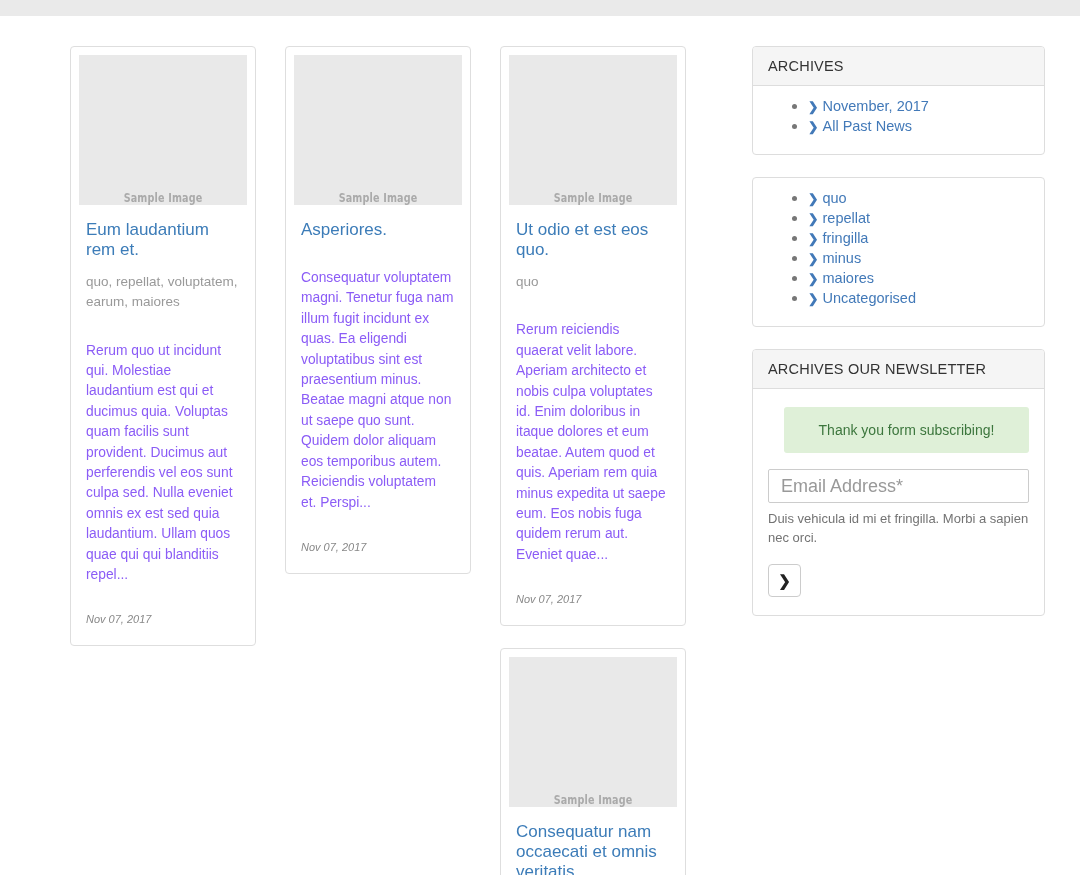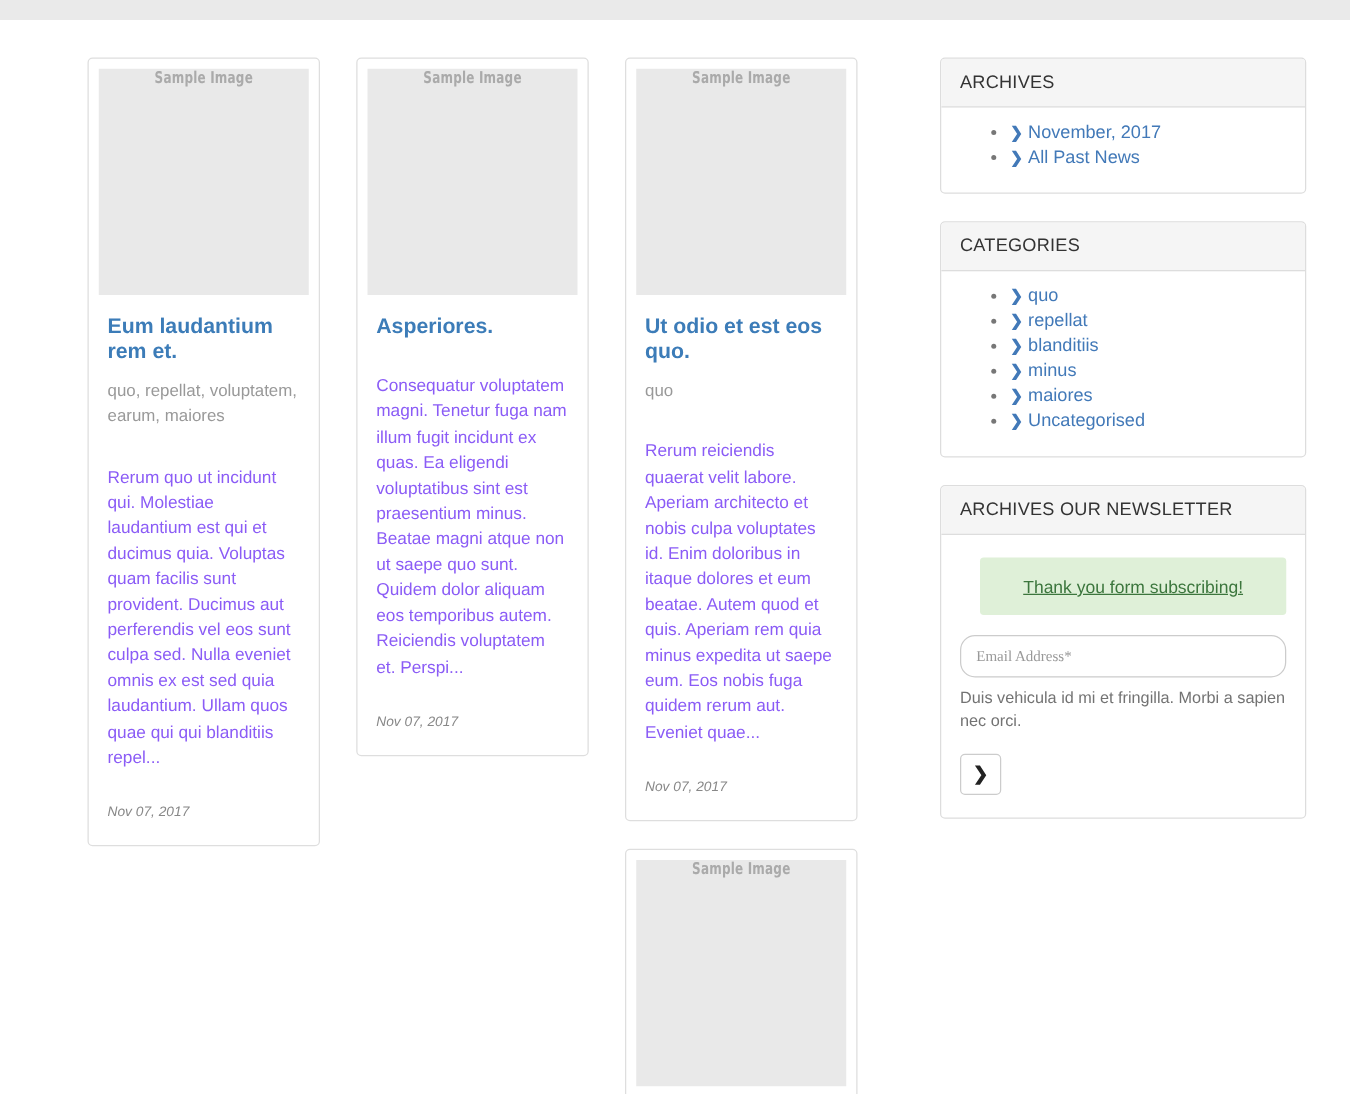--- a/index.html
+++ b/index.html
@@ -38,39 +38,39 @@
 
   .card {
     background: #ffffff;
     border: 1px solid #dedede;
     border-radius: 4px;
     padding: 8px;
     margin-bottom: 22px;
   }
   .card-img {
     width: 100%;
-    height: 181px;
+    height: 150px;
     background: #e9e9e9;
     display: flex;
-    align-items: flex-start;
+    align-items: flex-end;
     justify-content: center;
   }
   .card-img-label {
     color: #aaaaaa;
     font-family: "Liberation Sans Narrow", "DejaVu Sans Condensed", "Liberation Sans", sans-serif;
     font-size: 13px;
     font-weight: bold;
     transform: scaleX(0.82);
     letter-spacing: 0.2px;
   }
   .card-body { padding: 8px 7px 12px 7px; }
   .card-title {
     color: #3c7cb8;
     font-size: 17px;
-    font-weight: bold;
+    font-weight: normal;
     line-height: 1.18;
     margin: 7px 0 0 0;
   }
   .card-tags {
     color: #999999;
     font-size: 13.5px;
     line-height: 1.5;
     margin-top: 12px;
   }
   .card-excerpt {
@@ -130,32 +130,31 @@
     display: inline-block;
   }
   .alert-success {
     background: #dff0d8;
     color: #3c763d;
     border-radius: 3px;
     padding: 15px 14px;
     font-size: 14px;
     text-align: center;
     margin: 8px 0 16px 16px;
-    text-decoration: underline;
   }
   .email-input {
     display: block;
     width: 100%;
     height: 34px;
     border: 1px solid #cccccc;
-    border-radius: 12px;
+    border-radius: 2px;
     padding: 6px 12px;
-    font-size: 12px;
+    font-size: 18px;
     color: #555555;
-    font-family: Liberation Serif, serif;
+    font-family: Liberation Sans, sans-serif;
     background: #ffffff;
     outline: none;
   }
   .email-input::placeholder { color: #999999; }
   .help-text {
     color: #737373;
     font-size: 13px;
     line-height: 1.45;
     margin-top: 7px;
   }
@@ -249,31 +248,30 @@
             <span class="chev">❯</span><a href="#">November, 2017</a>
           </li>
           <li>
             <span class="chev">❯</span><a href="#">All Past News</a>
           </li>
         </ul>
       </div>
     </div>
 
     <div class="panel">
-      <div class="panel-head">CATEGORIES</div>
       <div class="panel-body">
         <ul class="linklist">
           <li>
             <span class="chev">❯</span><a href="#">quo</a>
           </li>
           <li>
             <span class="chev">❯</span><a href="#">repellat</a>
           </li>
           <li>
-            <span class="chev">❯</span><a href="#">blanditiis</a>
+            <span class="chev">❯</span><a href="#">fringilla</a>
           </li>
           <li>
             <span class="chev">❯</span><a href="#">minus</a>
           </li>
           <li>
             <span class="chev">❯</span><a href="#">maiores</a>
           </li>
           <li>
             <span class="chev">❯</span><a href="#">Uncategorised</a>
           </li>

